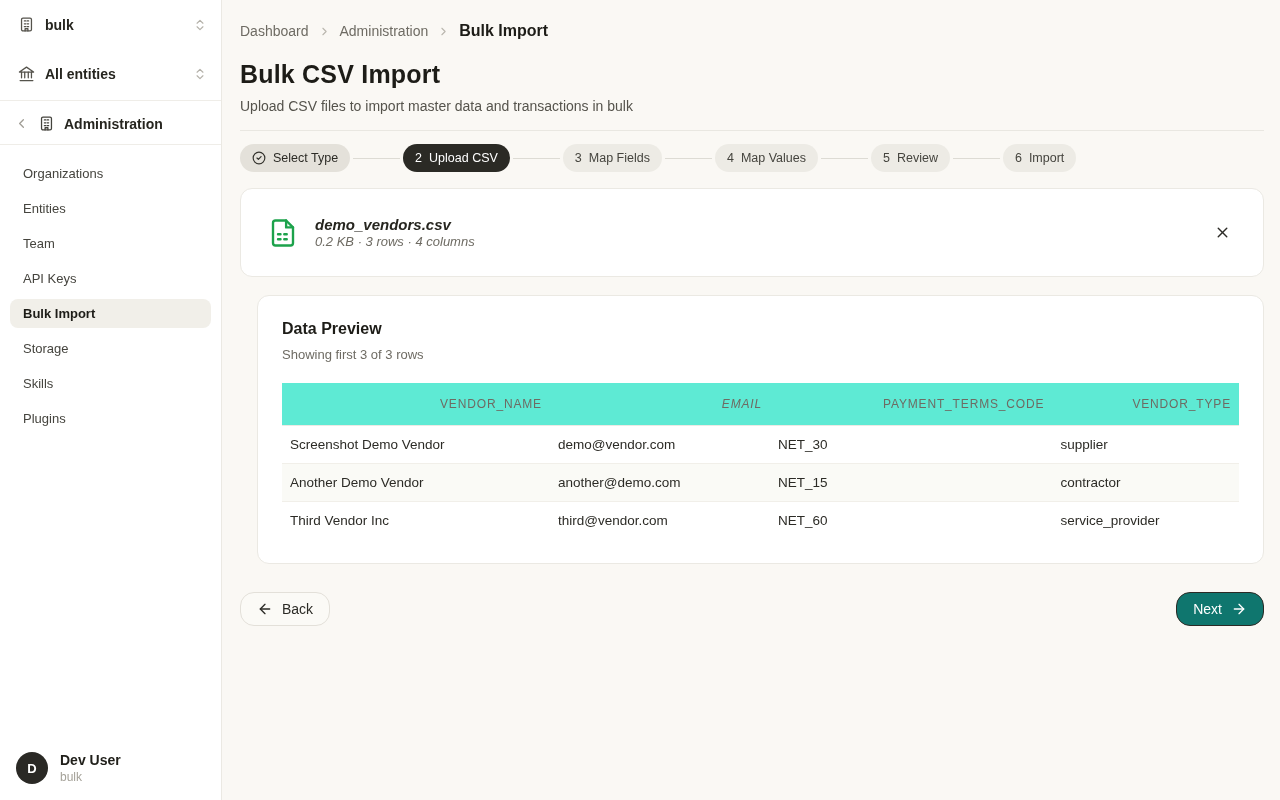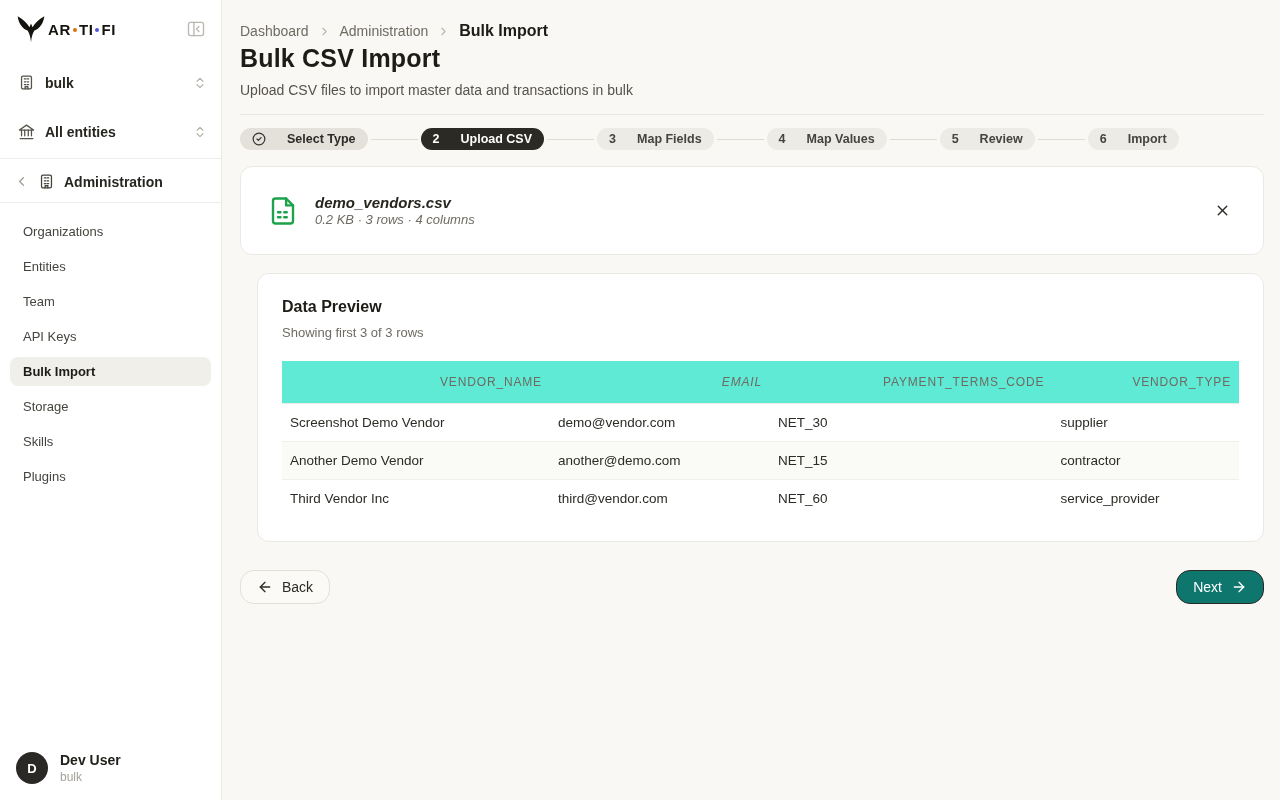--- a/index.html
+++ b/index.html
@@ -29,27 +29,27 @@
   .avatar { width:32px; height:32px; border-radius:50%; background:#2a2925; color:#fff; font-size:13px; font-weight:bold; display:flex; align-items:center; justify-content:center; }
   .user-name { font-size:14px; font-weight:bold; color:#21201b; }
   .user-org { font-size:12px; color:#a5a299; margin-top:2px; }
 
   
   .main { flex:1; padding:22px 16px 0 18px; overflow:hidden; }
   .breadcrumb { display:flex; align-items:center; gap:9px; font-size:14px; color:#6e6b63; }
   .crumb { cursor:pointer; }
   .crumb-sep { color:#b9b6ae; display:flex; }
   .crumb.current { color:#1d1c17; font-weight:bold; font-size:16px; }
-  .page-title { margin-top:4px; font-size:25px; font-weight:bold; color:#1d1c17; letter-spacing:.2px; }
+  .page-title { margin-top:20px; font-size:25px; font-weight:bold; color:#1d1c17; letter-spacing:.2px; }
   .page-sub { margin-top:9px; font-size:14px; color:#55534c; }
   .header-divider { border:none; border-top:1px solid #e9e7e1; margin-top:16px; }
 
   
   .stepper { display:flex; align-items:center; margin-top:13px; }
-  .step { display:flex; align-items:center; gap:21px; height:22px; padding:0 12px; border-radius:999px; font-size:12.5px; white-space:nowrap; cursor:pointer;font-weight:bold; }
+  .step { display:flex; align-items:center; gap:7px; height:28px; padding:0 12px; border-radius:999px; font-size:12.5px; white-space:nowrap; cursor:pointer; }
   .step.done { background:#e4e1da; color:#2c2b26; }
   .step.active { background:#2b2a25; color:#ffffff; }
   .step.future { background:#edebe5; color:#45443e; }
   .step .chk { display:flex; color:#33322d; }
   .connector { width:47px; height:1px; background:#dddbd4; margin:0 3px; }
 
   
   .card { background:#ffffff; border:1px solid #ebe9e3; border-radius:12px; }
   .file-card { margin-top:16px; padding:27px 27px; display:flex; align-items:center; gap:17px;font-style:italic; }
   .file-icon { display:flex; color:#1ca24b; }
@@ -73,41 +73,20 @@
   .btn-back { background:#fbfaf6; border:1px solid #e3e0d9; color:#2c2b26; }
   .btn-next { background:#0f766e; color:#ffffff; border:1px solid #2b2a25; }
   .btn .arr { display:flex; }
 </style>
 </head>
 <body>
 
 <div class="app">
 
   <div class="sidebar">
-    <div class="logo-row">
-      <span class="logo-mark">
-        <svg viewBox="0 0 36 36" width="30" height="30">
-            <path fill="#14130e" d="M18 34c-.6-6.2-1.6-10.4-4.1-14.2C8 17.6 3.2 11.8 2 2.6c7 4.2 11.2 8.2 14.2 13.4.5-1.7 1-3.1 1.8-4.7.8 1.6 1.3 3 1.8 4.7C22.8 10.8 27 6.8 34 2.6c-1.2 9.2-6 15-11.9 17.2C19.6 23.6 18.6 27.8 18 34z"></path>
-          </svg>
-      </span>
-      <span class="wordmark">
-        <span>AR</span>
-          <span class="wm-dot" id="dot1" style="background: rgb(217, 115, 13);"></span>
-          <span>TI</span>
-          <span class="wm-dot" id="dot2" style="background: rgb(79, 86, 216);"></span>
-          <span>FI</span>
-      </span>
-      <span class="collapse-btn">
-        <svg width="20" height="20" viewBox="0 0 24 24" fill="none" stroke="currentColor" stroke-width="1.6" stroke-linecap="round" stroke-linejoin="round">
-            <rect x="3" y="4" width="18" height="16" rx="2.5"></rect>
-            <path d="M9.5 4v16"></path>
-            <path d="m15.5 15-3-3 3-3"></path>
-          </svg>
-      </span>
-    </div>
 
     <div class="selector-row">
       <span class="sel-icon">
         <svg width="17" height="17" viewBox="0 0 24 24" fill="none" stroke="currentColor" stroke-width="1.8" stroke-linecap="round" stroke-linejoin="round">
             <rect x="5" y="3" width="14" height="18" rx="2"></rect>
             <path d="M9 7h2M13 7h2M9 11h2M13 11h2M9 15h2M13 15h2"></path>
             <path d="M10 21v-3h4v3"></path>
           </svg>
       </span>
       <span>bulk</span>

